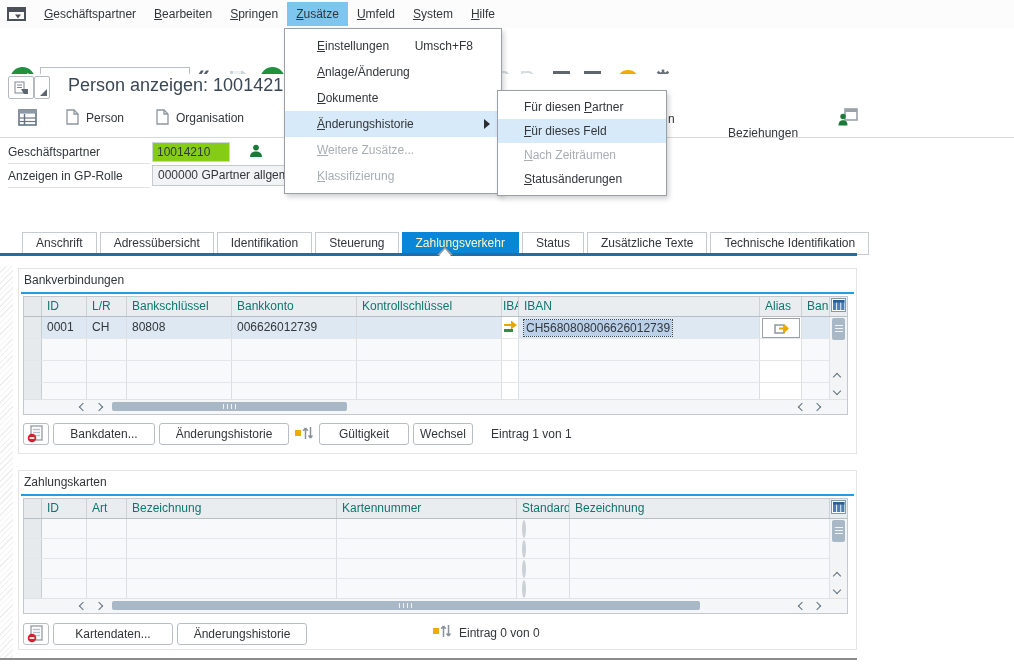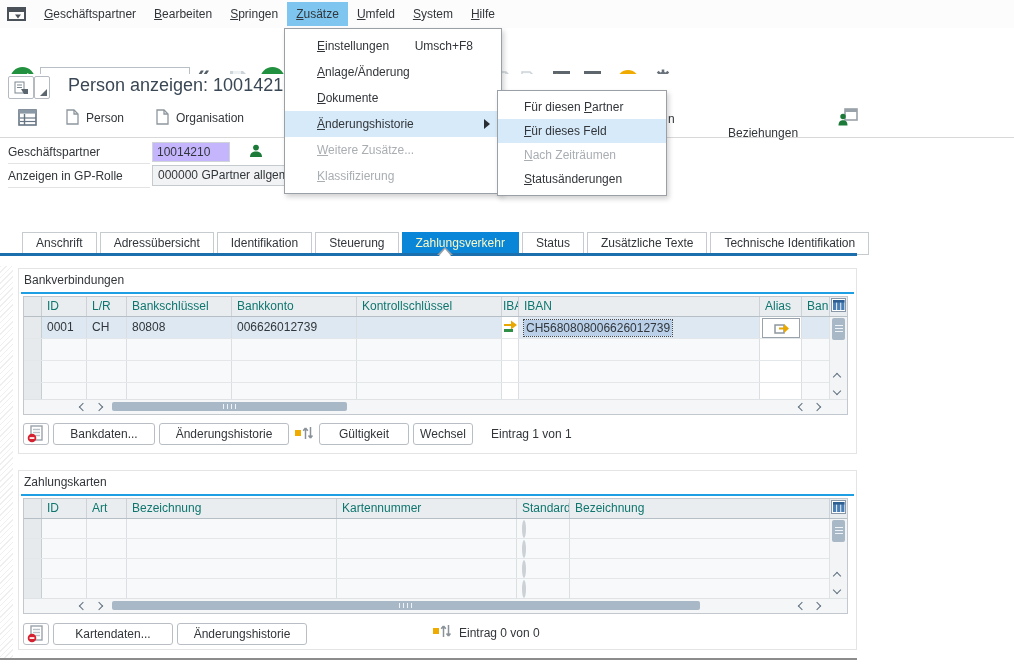--- a/index.html
+++ b/index.html
@@ -37,21 +37,21 @@
   .sfo-dd{position:absolute;left:34px;top:2px;width:14px;height:21px;border:1px solid #b5bac0;border-radius:2px;background:#fff;}
   .sfo-dd i{position:absolute;right:2px;bottom:2px;width:0;height:0;border-bottom:7px solid #5d676f;border-left:7px solid transparent;}
   #pagetitle{position:absolute;left:68px;top:1px;font-size:18px;color:#3a4754;}
 
   
   #apptb{position:absolute;top:100px;left:0;width:1014px;height:37px;border-bottom:1px solid #d8d8d8;background:#fff;}
   .tbact{position:absolute;top:9px;display:flex;align-items:flex-end;gap:7px;margin-left:8px;}
 
   
   .flabel{position:absolute;left:8px;width:142px;border-bottom:1px solid #e3e3e3;padding:3px 0 4px 0;}
-  .ro-input{position:absolute;left:152px;width:78px;height:20px;background:#c4b5fd;border:1px solid #cfd4d8;padding:2px 4px;box-sizing:border-box;line-height:15px;}
+  .ro-input{position:absolute;left:152px;width:78px;height:20px;background:#84cc16;border:1px solid #cfd4d8;padding:2px 4px;box-sizing:border-box;line-height:15px;}
   .combo{position:absolute;left:152px;width:154px;height:21px;background:#f2f3f4;border:1px solid #c4cace;box-sizing:border-box;padding:2px 18px 0 5px;white-space:nowrap;overflow:hidden;}
   .combo .ch{position:absolute;right:5px;top:6px;}
   .sq-btn{position:absolute;width:24px;height:23px;border:1px solid #b5bac0;border-radius:2px;background:#fff;display:flex;align-items:center;justify-content:center;}
 
   
   #tabs{position:absolute;top:232px;left:22px;display:flex;}
   .tab{border:1px solid #c6cbd0;background:#fff;padding:3px 13px 4px 13px;margin-right:3px;white-space:nowrap;}
   .tab.sel{background:#0a86d9;border-color:#0a86d9;color:#fef9c3;}
   #tabline{position:absolute;top:253px;left:0;width:857px;height:3px;background:#1b6fad;}
   .notch-o{position:absolute;left:437px;top:247px;width:0;height:0;border-left:8px solid transparent;border-right:8px solid transparent;border-bottom:8px solid #98a0a8;}

